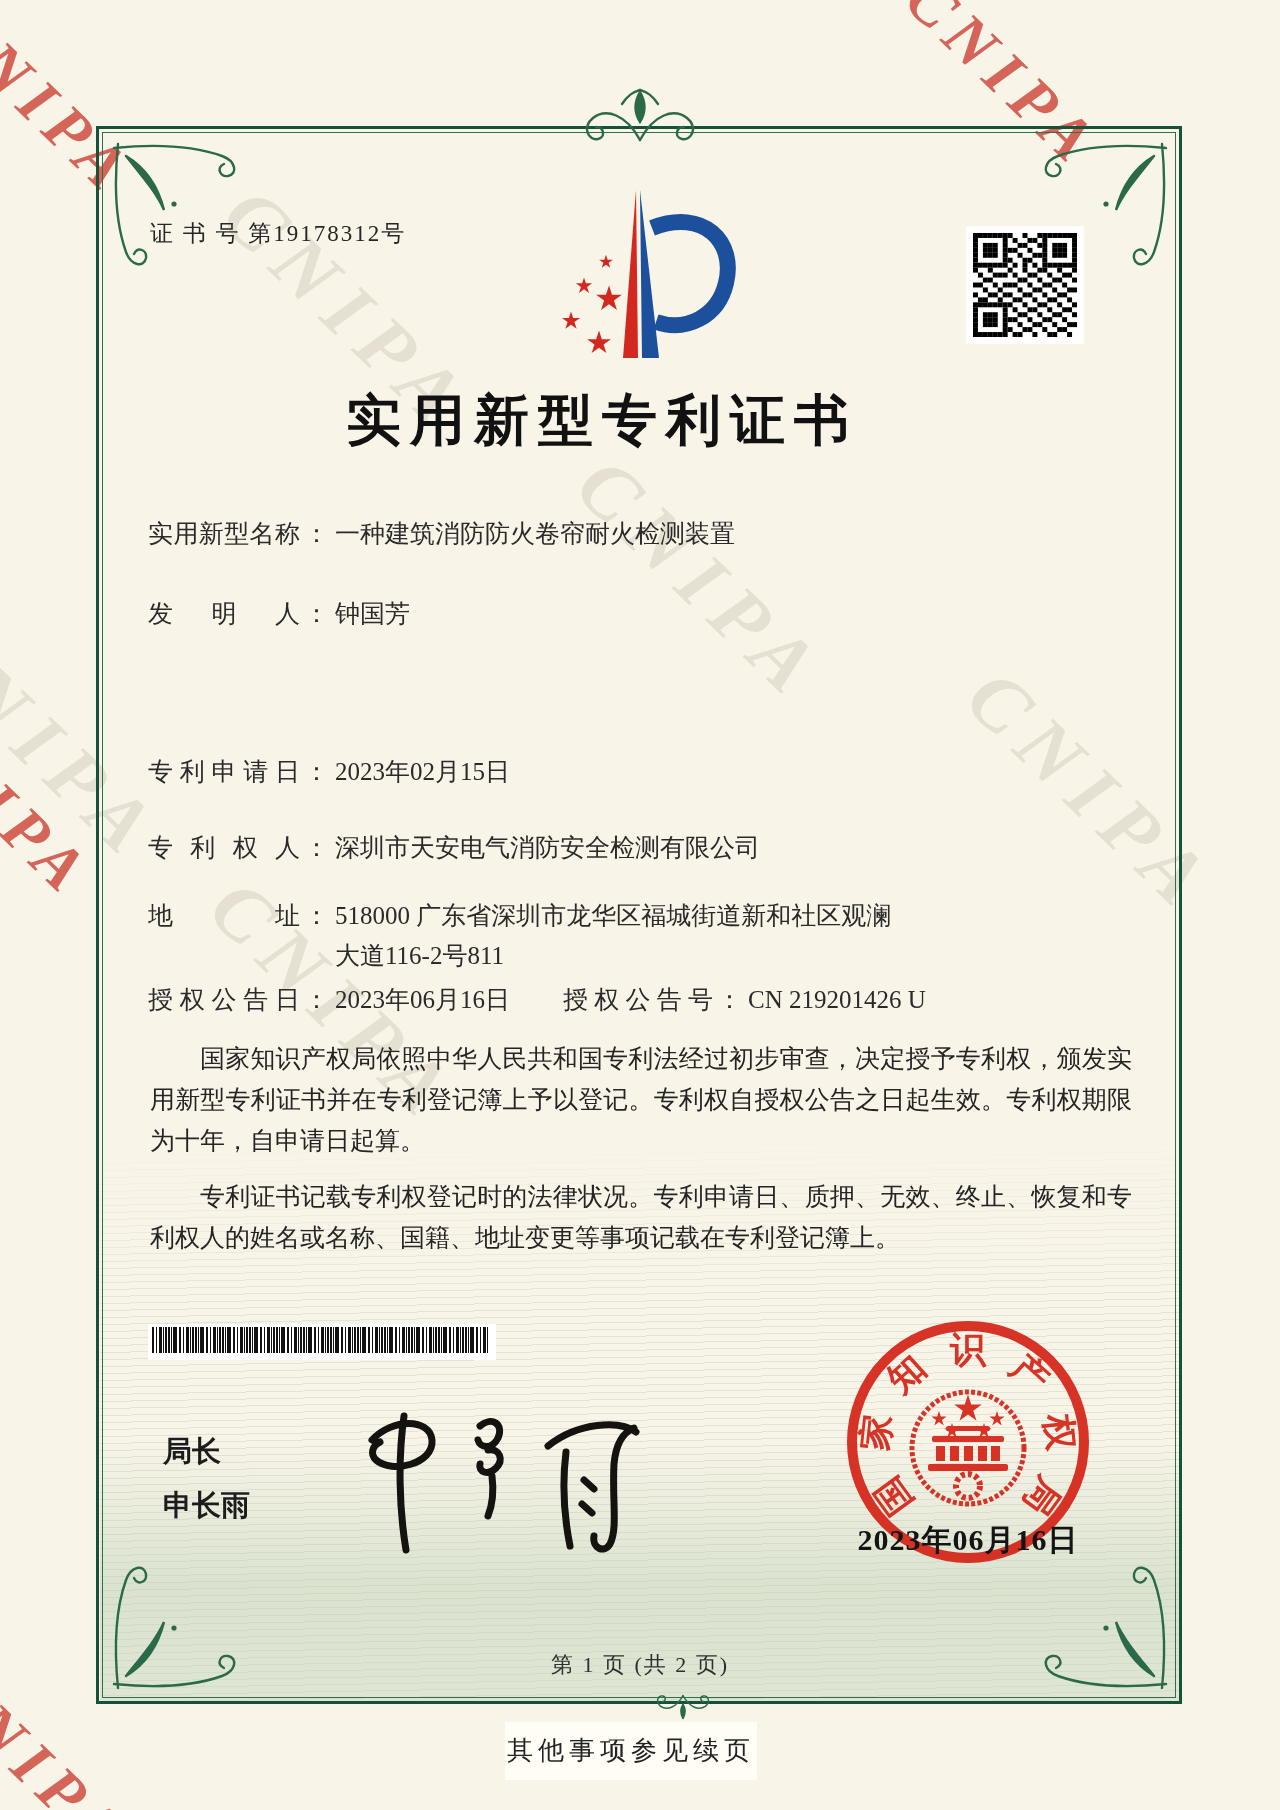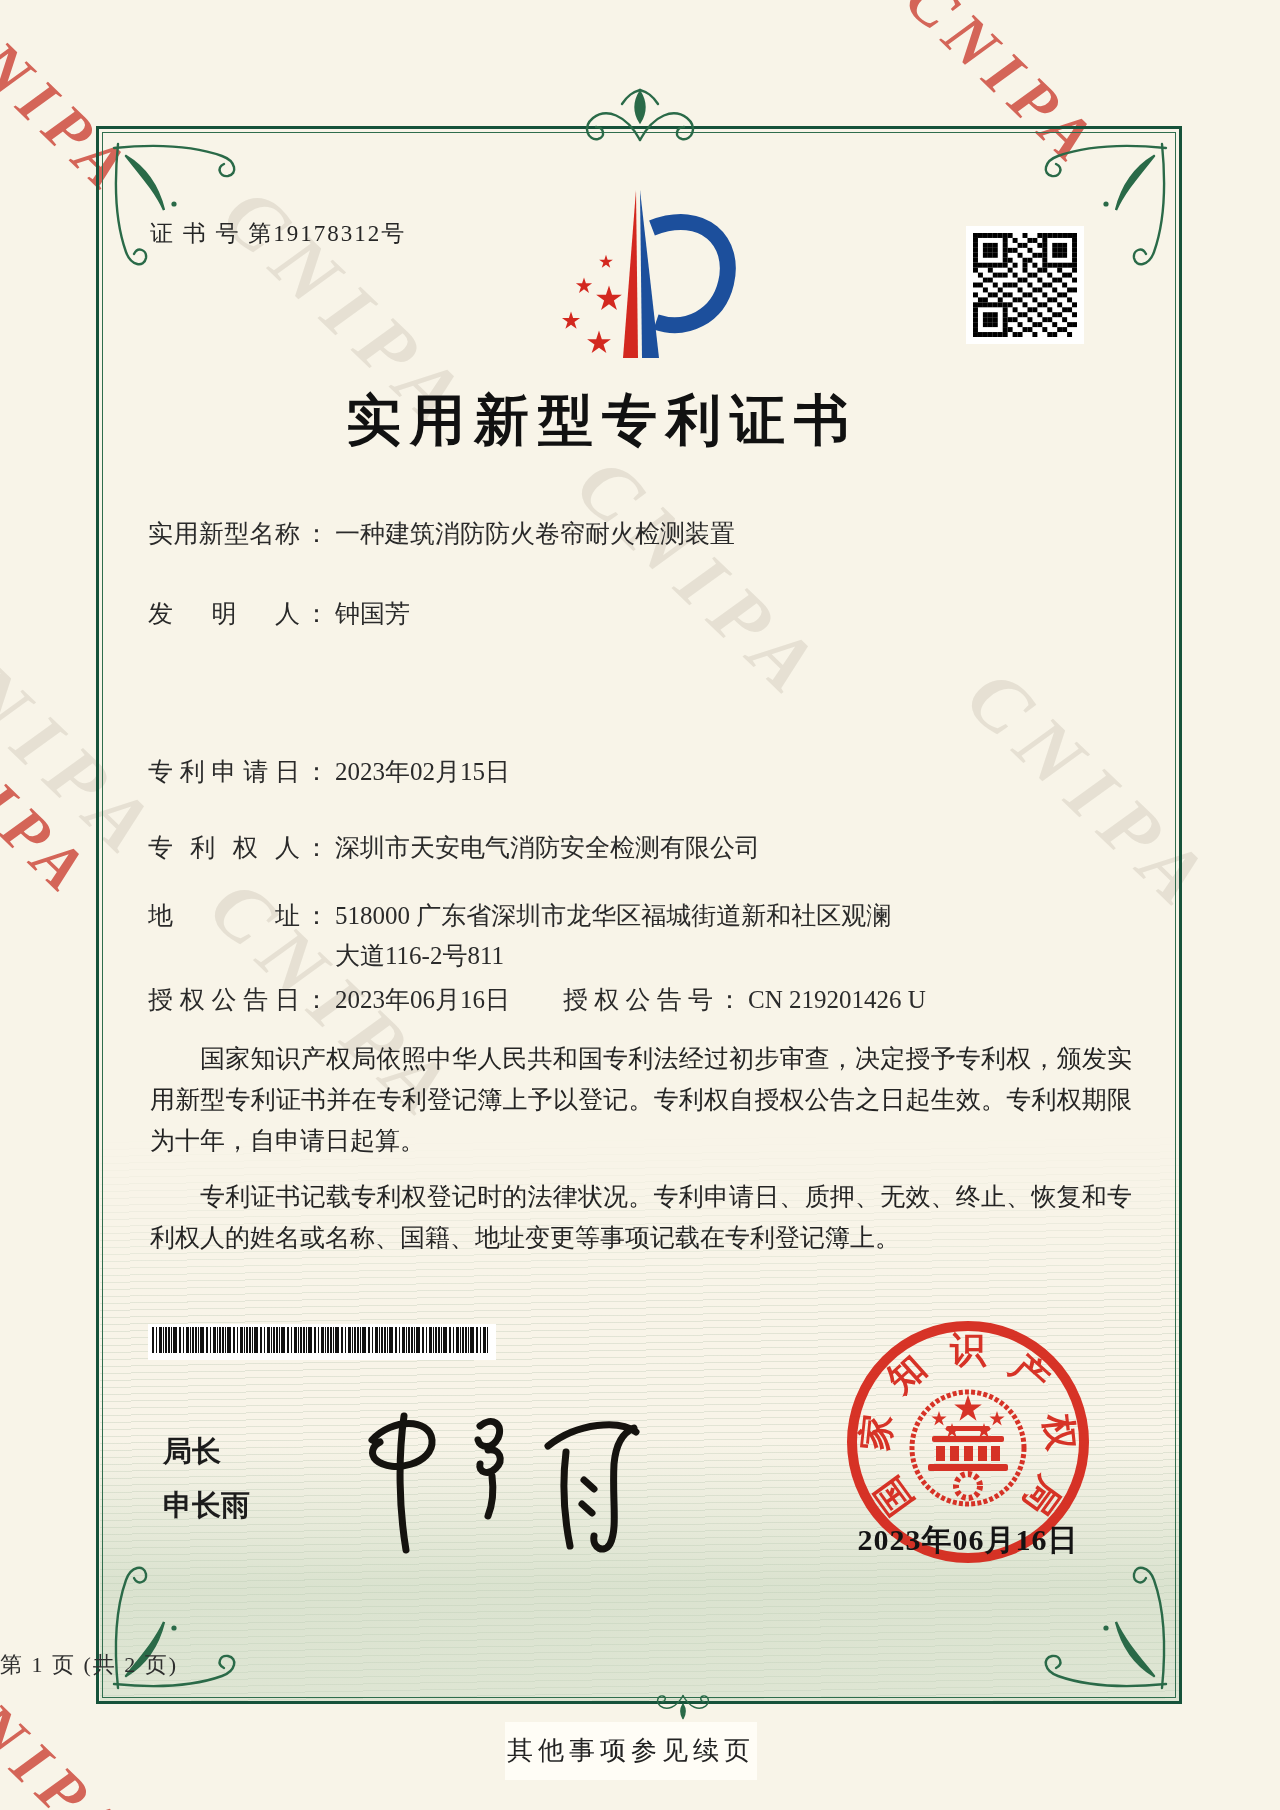--- a/index.html
+++ b/index.html
@@ -51,21 +51,21 @@
   .legal p{margin:0 0 15px 0;text-indent:2em;}
   
   .barcode{position:absolute;left:148px;top:1324px;background:#fff;padding:3px 4px;}
   .duty{position:absolute;left:163px;font-size:29px;font-weight:bold;color:#1c1c1c;
         font-family:"Liberation Sans","DejaVu Sans",sans-serif;}
   .duty1{top:1432px;} .duty2{top:1486px;}
   .sig{position:absolute;left:352px;top:1388px;}
   .seal{position:absolute;left:838px;top:1312px;opacity:0.94;}
   .sealdate{position:absolute;left:838px;top:1520px;width:260px;text-align:center;
             font-size:30px;font-weight:bold;color:#141414;letter-spacing:1px;}
-  .pageinfo{position:absolute;left:0;top:1650px;width:1280px;text-align:left;
+  .pageinfo{position:absolute;left:0;top:1650px;width:1280px;text-align:center;
             font-size:22px;letter-spacing:2px;color:#2e2e2e;}
   .notebox{position:absolute;left:505px;top:1722px;width:252px;height:58px;background:#fffdf6;
            line-height:58px;text-align:center;font-size:26px;letter-spacing:5px;color:#222;}
 </style>
 </head>
 <body>
 
 <div class="page">
 
   <div class="waves"></div>

